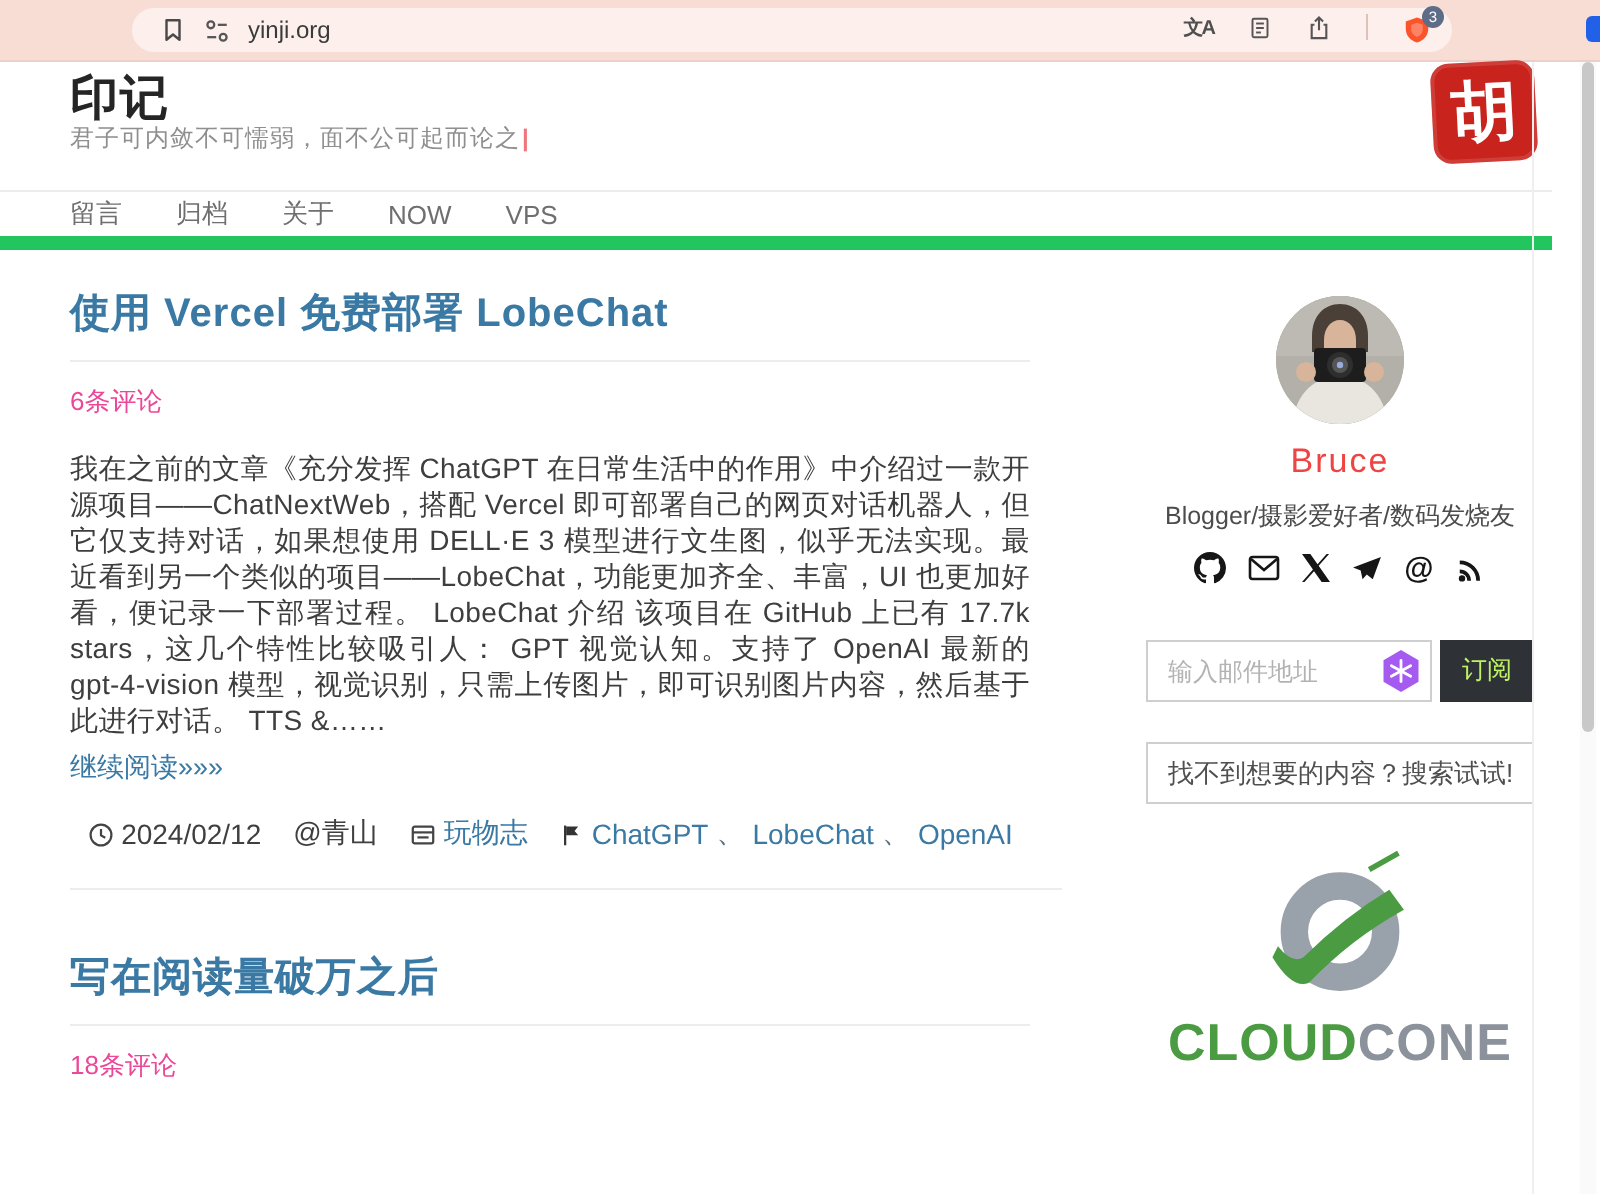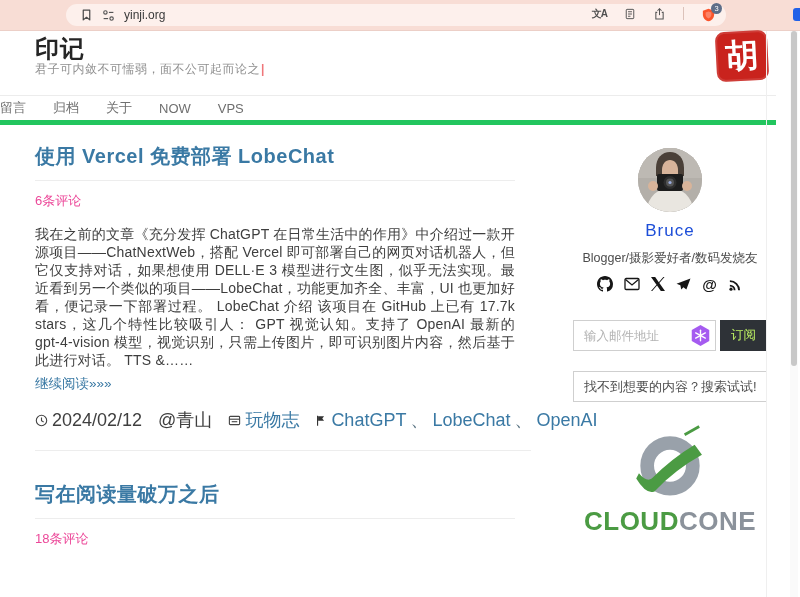--- a/index.html
+++ b/index.html
@@ -33,43 +33,43 @@
   .tagline{position:absolute;left:35px;top:61px;font-size:12px;color:#8f8f8f;letter-spacing:0.5px;}
   .tagline .cursor{color:#ef767a;font-weight:bold;margin-left:1px;}
   .seal{
     position:absolute;left:716px;top:31px;width:52px;height:50px;background:#c9231d;border-radius:9px;
     transform:rotate(-3deg);display:flex;align-items:center;justify-content:center;
     box-shadow:inset 0 0 0 2px rgba(255,255,255,.12);
   }
   .seal span{color:#fff;font-size:33px;font-family:"Liberation Serif","DejaVu Serif",serif;font-weight:bold;}
   
   .nav{
-    position:absolute;left:0;top:95px;width:776px;height:30px;border-top:1px solid #ececec;border-bottom:5px solid #22c55e;
-    display:flex;align-items:center;box-sizing:border-box;gap:27px;
+    position:absolute;left:0;top:95px;width:776px;height:30px;border-top:1px solid #ececec;border-bottom:7px solid #22c55e;
+    display:flex;align-items:center;padding-left:35px;box-sizing:border-box;gap:27px;
   }
   .nav a{font-size:13px;color:#6f6f6f;text-decoration:none;cursor:pointer;}
   
   .main{position:absolute;left:35px;top:143px;width:480px;}
   .post-title{
     margin:0;font-size:20px;font-weight:600;color:#3a79a4;letter-spacing:0.5px;
     padding-bottom:10px;border-bottom:1px solid #ededed;cursor:pointer;
   }
   .post-title.second{margin-top:30px;font-family:Liberation Mono, monospace;}
   .comments{margin-top:11px;font-size:13px;color:#ec4899;}
   .excerpt{margin-top:15px;font-size:14px;line-height:18px;color:#3e3e3e;text-align:justify;letter-spacing:0.2px;}
   .readmore{display:inline-block;margin-top:6px;font-size:13.5px;color:#3a79a4;cursor:pointer;}
-  .meta{margin-top:15px;display:flex;align-items:center;gap:16px;font-size:18px;color:#3f3f3f;white-space:nowrap;}
+  .meta{margin-top:15px;display:flex;align-items:center;gap:16px;font-size:14px;color:#3f3f3f;white-space:nowrap;justify-content:center;}
   .meta .grp{display:inline-flex;align-items:center;gap:4px;}
   .meta a{color:#3a79a4;text-decoration:none;cursor:pointer;}
   .meta .sep{color:#56707f;}
   .post-hr{border:0;border-top:1px solid #ededed;margin:18px 0 0;width:496px;}
   
   .aside{position:absolute;left:573px;top:148px;width:194px;text-align:center;}
   .avatar{width:64px;height:64px;border-radius:50%;overflow:hidden;margin:0 auto;background:#b5b1ab;}
-  .author-name{margin-top:9px;font-size:17px;color:#1d4ed8;letter-spacing:1px;}
+  .author-name{margin-top:9px;font-size:17px;color:#ef4444;letter-spacing:1px;}
   .bio{margin-top:9px;font-size:12.5px;color:#4c4c4c;}
   .social{margin-top:9px;display:flex;justify-content:center;align-items:center;gap:11px;}
   .social .s-ic{display:inline-flex;align-items:center;cursor:pointer;color:#161616;}
   .social .at{font-size:15px;font-weight:bold;color:#161616;line-height:15px;}
   .sub-row{margin-top:28px;display:flex;position:relative;}
   .sub-input{
     flex:1;min-width:0;height:31px;border:1px solid #cfcfcf;box-sizing:border-box;
     padding:0 28px 0 10px;font-size:12.5px;font-family:inherit;color:#333;background:#fff;
   }
   .sub-input::placeholder{color:#b3b3b3;}

